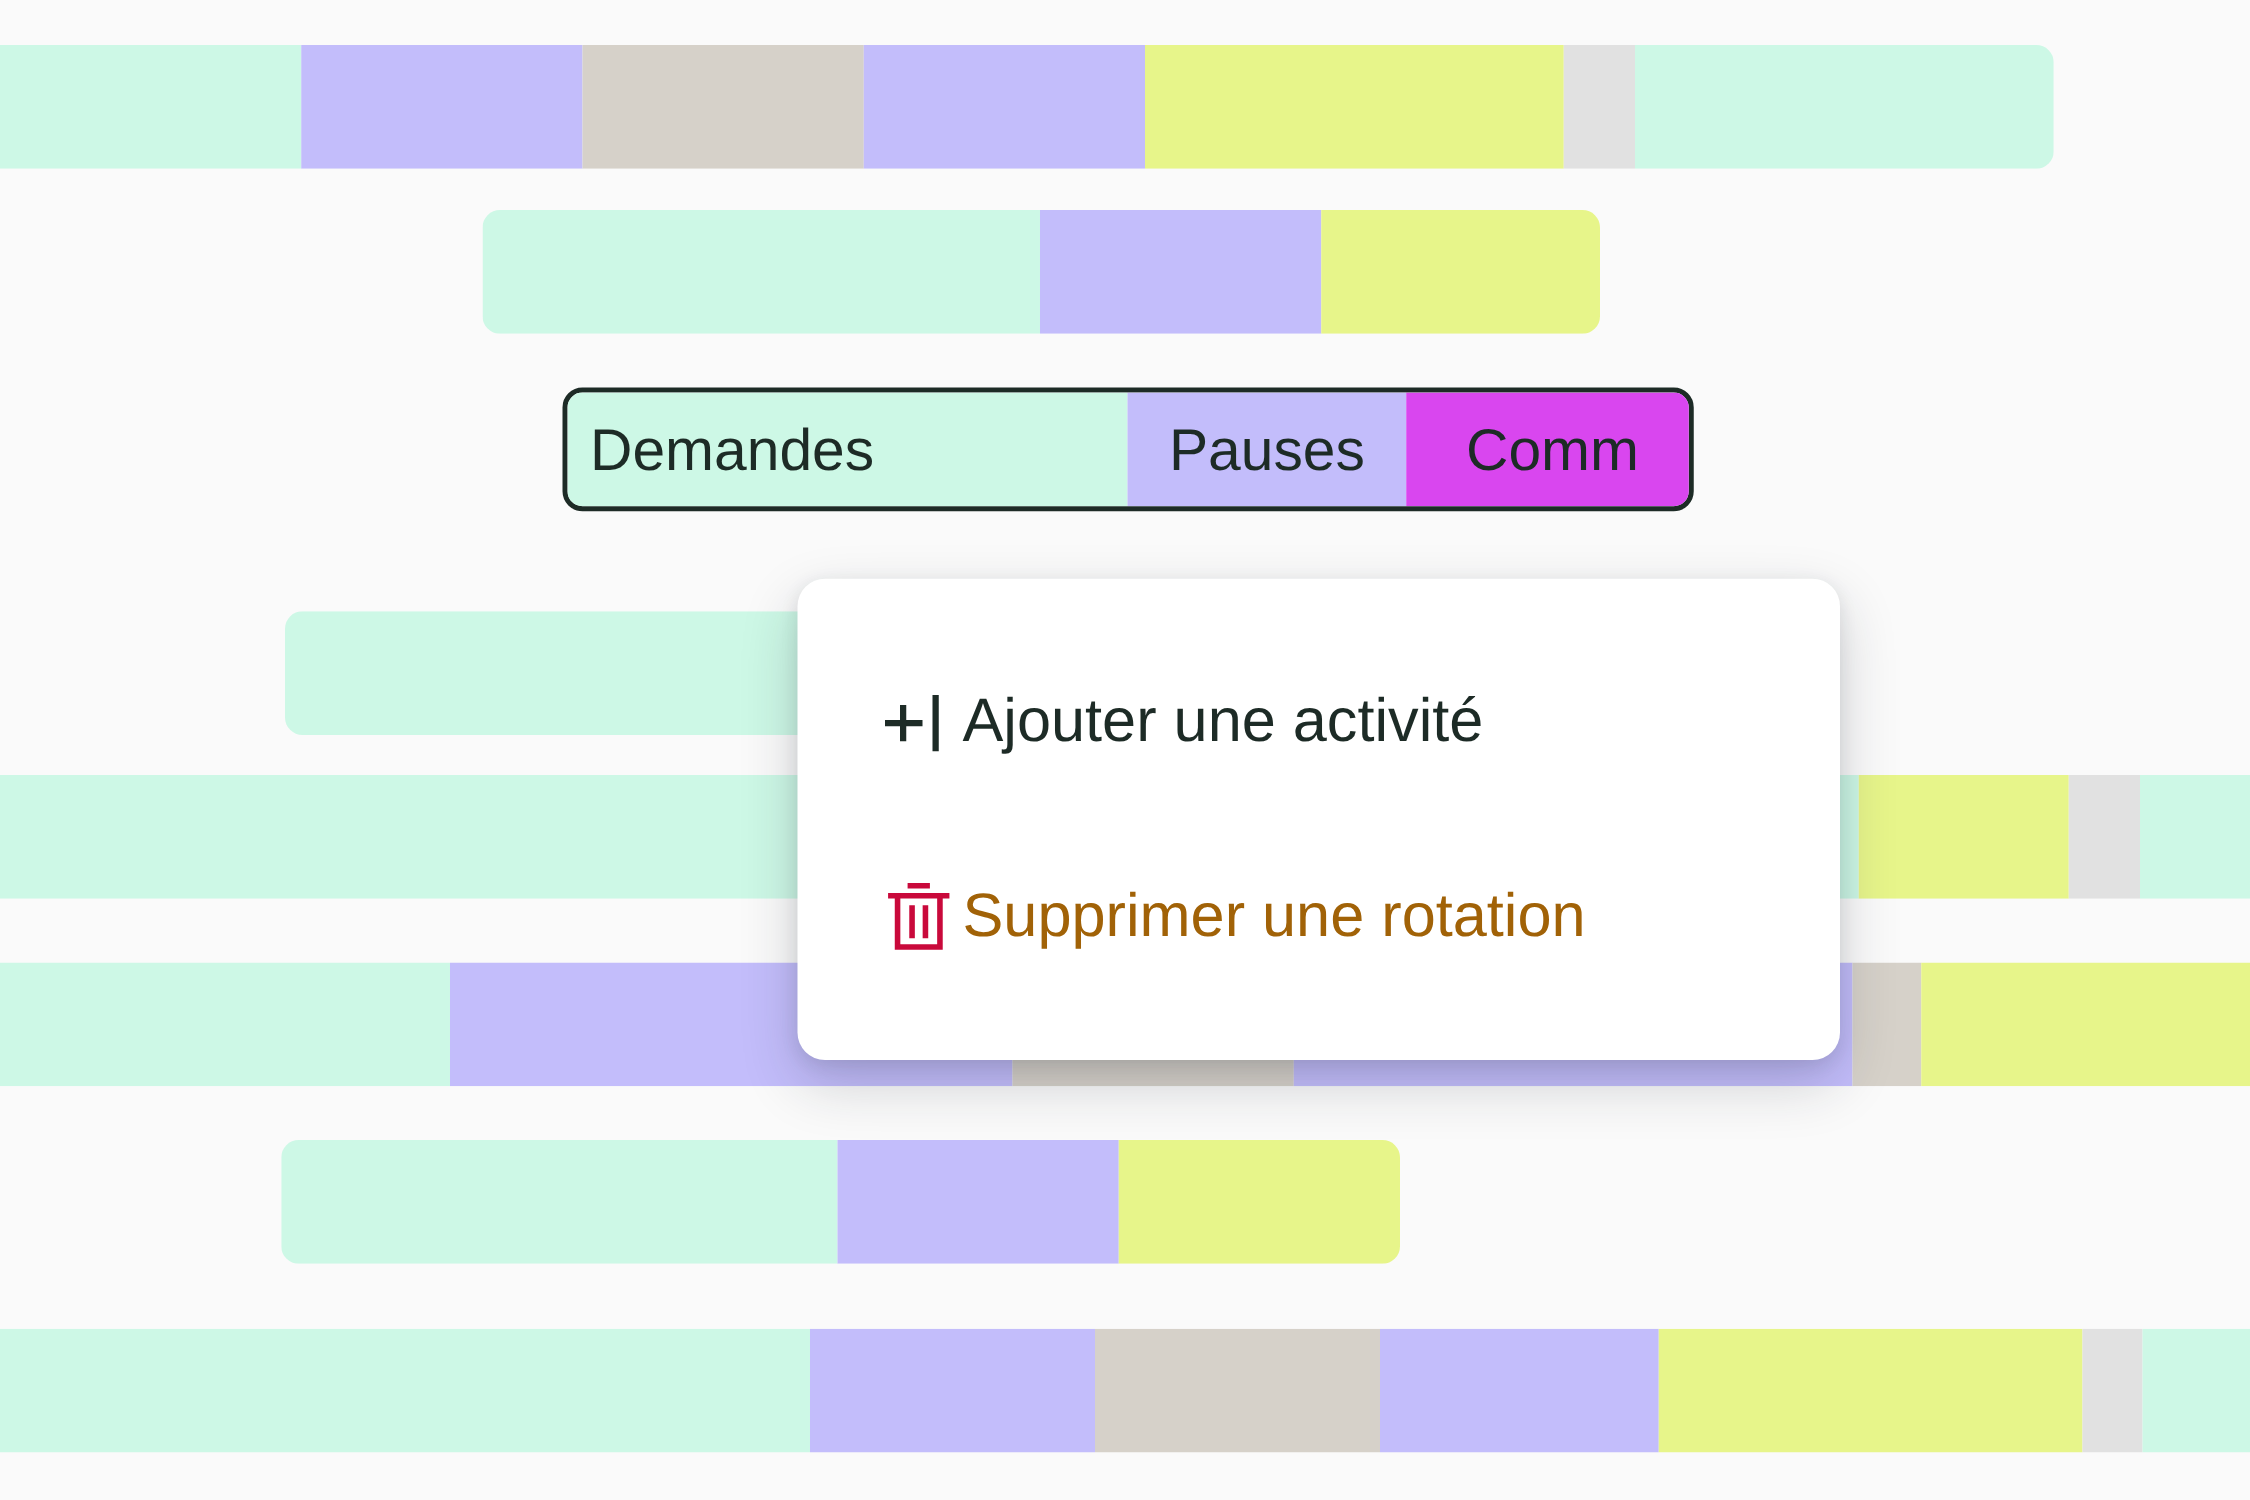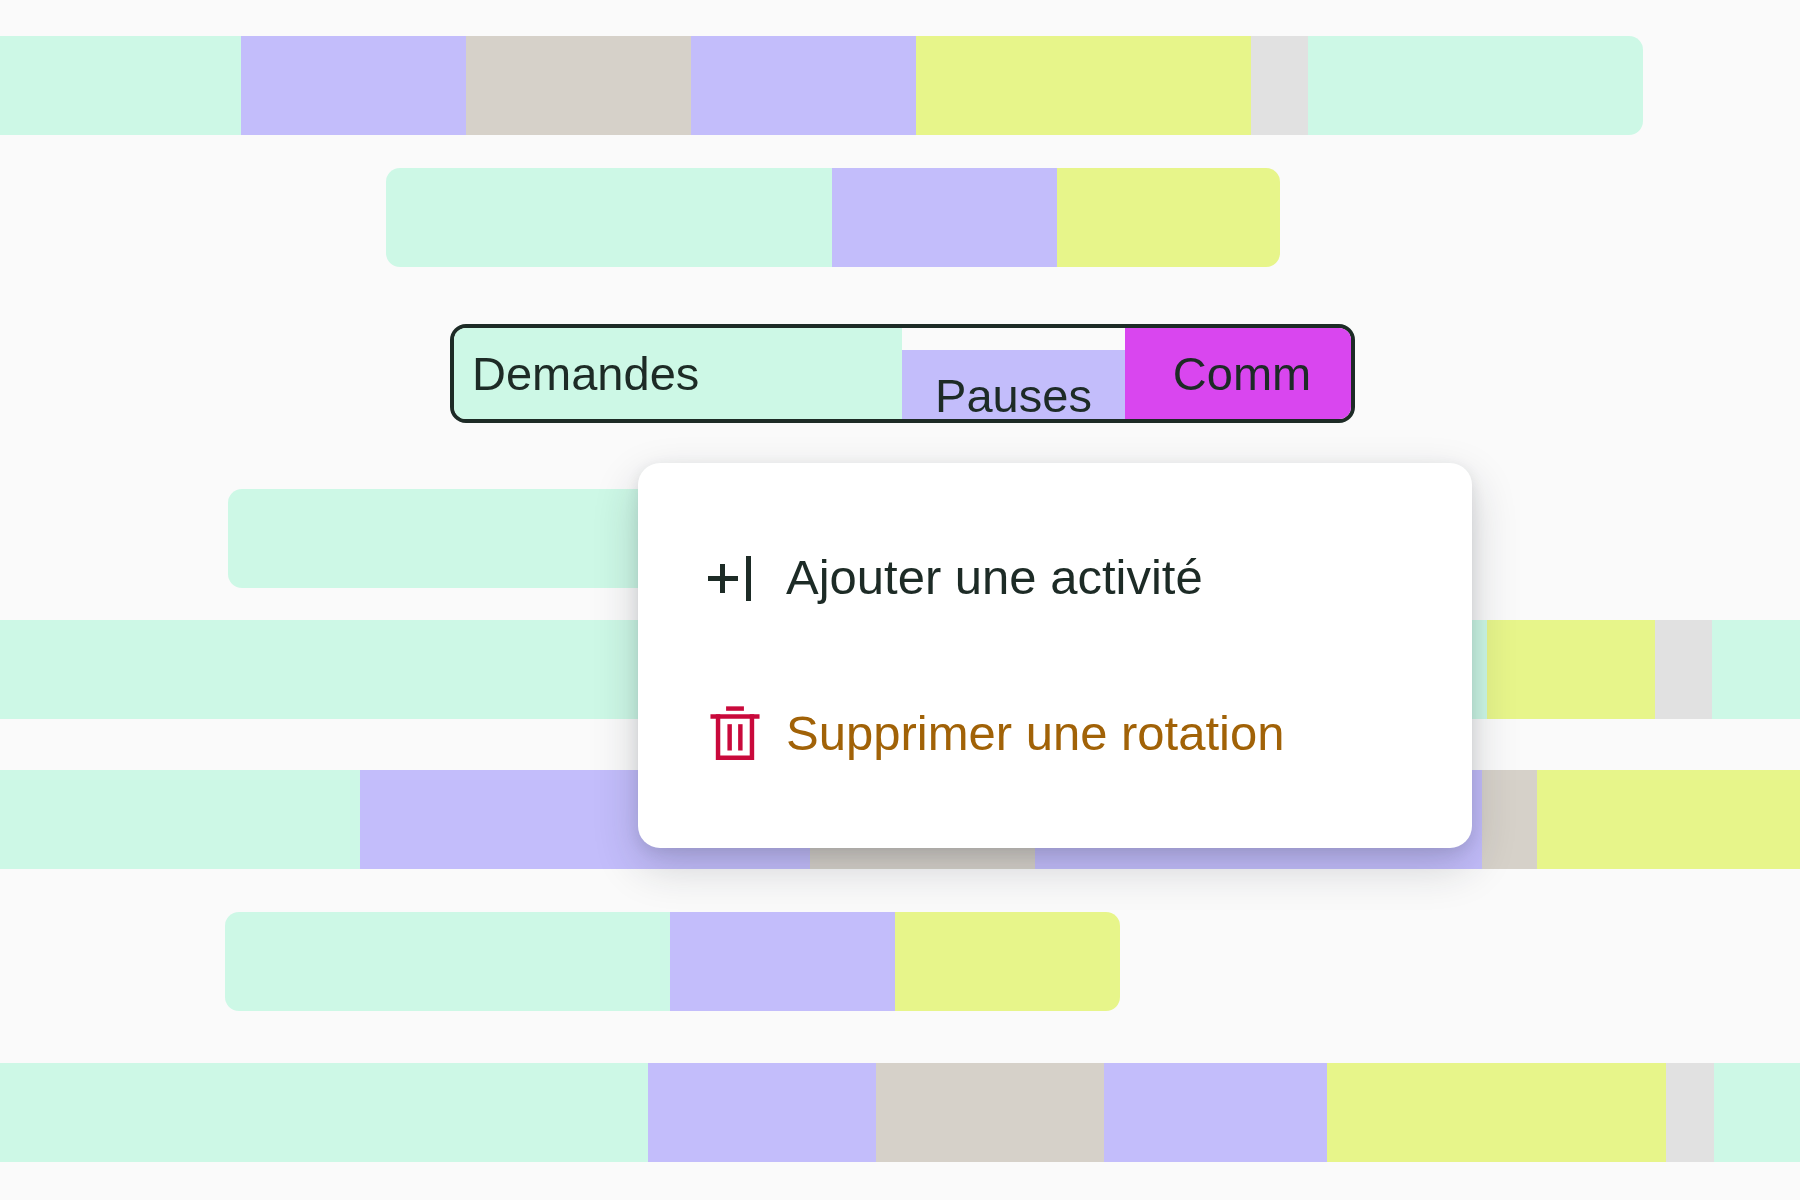--- a/index.html
+++ b/index.html
@@ -85,21 +85,20 @@
     padding: 0 0 0 0;
     box-sizing: border-box;
   }
   .menu-item {
     display: flex;
     align-items: center;
     height: 96px;
     padding-left: 70px;
     cursor: pointer;
     box-sizing: border-box;
-    gap: 16px;
   }
   .menu-item:first-of-type { margin-bottom: 60px; }
   .menu-icon {
     width: 62px;
     display: flex;
     align-items: center;
     justify-content: flex-start;
     flex: 0 0 auto;
   }
   .menu-label {
@@ -170,25 +169,25 @@
         <div class="seg" style="width: 648px; background: rgb(205, 248, 230);"></div>
         <div class="seg" style="width: 228px; background: rgb(195, 189, 251);"></div>
         <div class="seg" style="width: 228px; background: rgb(214, 209, 201);"></div>
         <div class="seg" style="width: 223px; background: rgb(195, 189, 251);"></div>
         <div class="seg" style="width: 339px; background: rgb(231, 245, 138);"></div>
         <div class="seg" style="width: 48px; background: rgb(225, 225, 225);"></div>
         <div class="seg" style="width: 86px; background: rgb(205, 248, 230);"></div>
       </div>
     </div>
 
-  <div id="selected-bar" style="left: 450px; top: 324px; width: 905px; height: 99px; border-color: rgb(29, 43, 38);">
+  <div id="selected-bar" style="left: 450px; top: 310px; width: 905px; height: 99px; border-color: rgb(29, 43, 38);">
       <div class="seg s-demandes" style="width: 448px; background: rgb(205, 248, 230);">
         <span class="seg-label">Demandes</span>
       </div>
-      <div class="seg s-pauses" style="width: 223px; background: rgb(195, 189, 251); margin-top: 22px;">
+      <div class="seg s-pauses" style="width: 223px; background: rgb(195, 189, 251);">
         <span class="seg-label">Pauses</span>
       </div>
       <div class="seg s-comm" style="width: 234px; background: #d946ef;">
         <span class="seg-label">Comm</span>
       </div>
     </div>
 
   <div id="context-menu">
 
     <div class="menu-item add">

